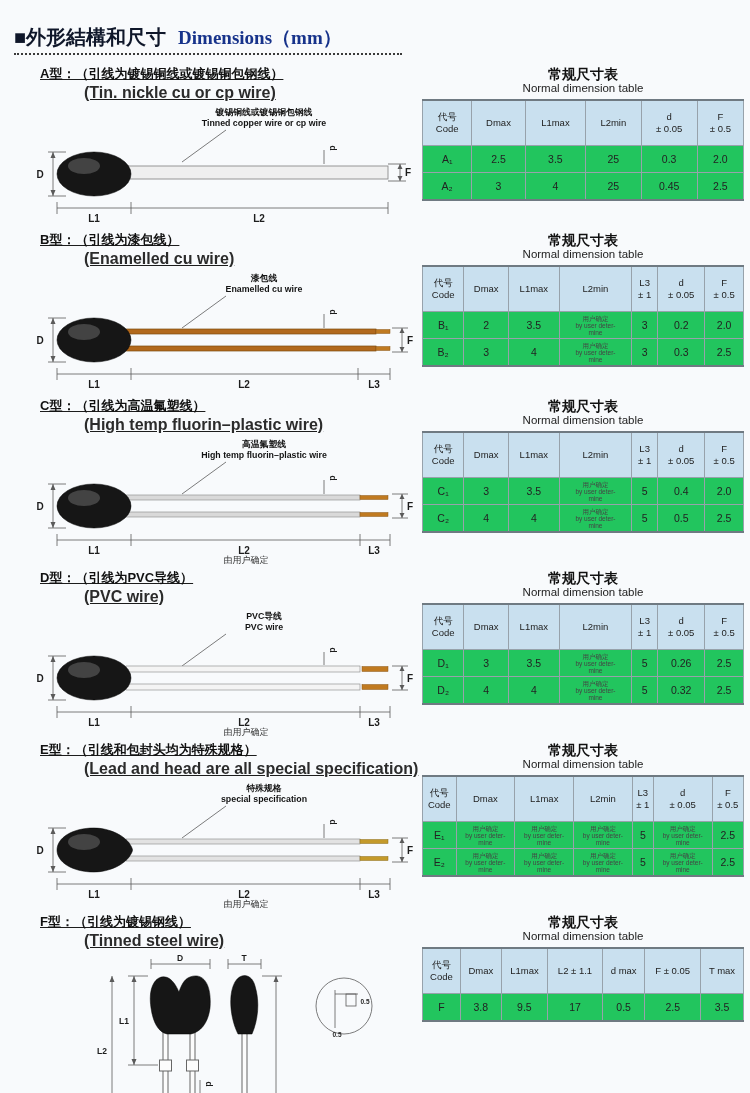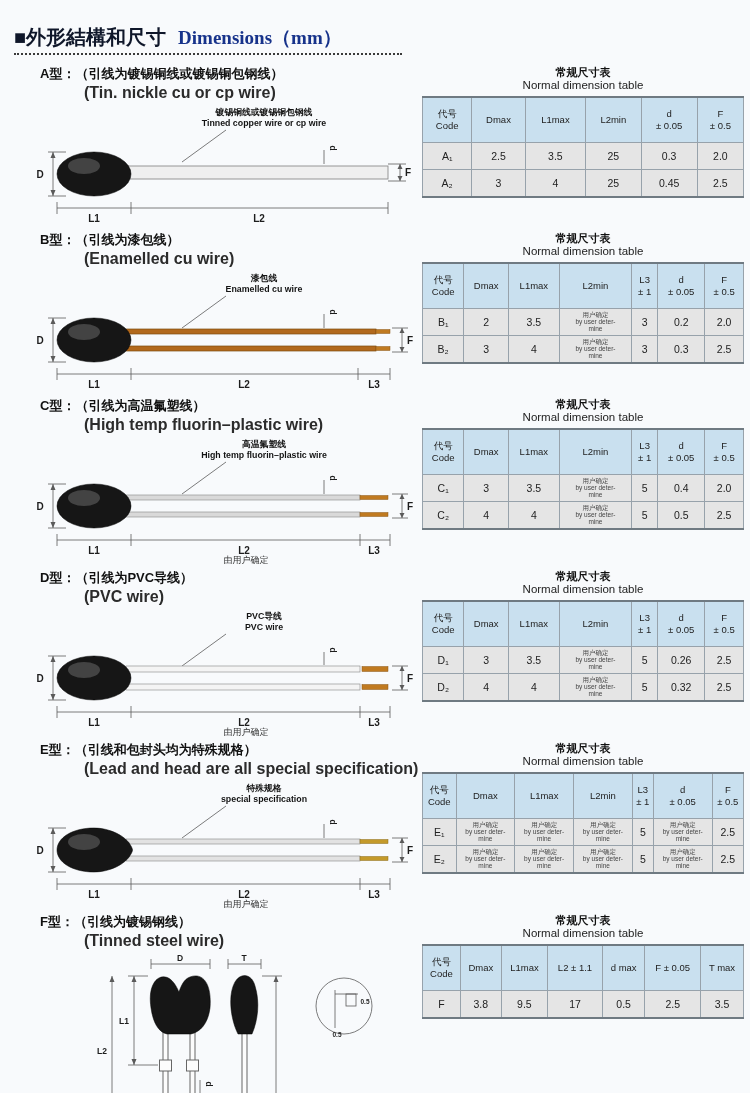--- a/index.html
+++ b/index.html
@@ -6,29 +6,29 @@
   body{
     width:750px;height:1093px;overflow:hidden;
     background:#f8fafc;color:#1c1c1c;
     font-family:"Liberation Sans", sans-serif;
   }
   .page{padding:24px 8px 0 14px;}
   .main-title{display:inline-block;border-bottom:2px dotted #3a3a3a;padding:0 60px 2px 0;margin-bottom:8px;white-space:nowrap;}
   .main-title .cn{font-size:20px;font-weight:bold;color:#0f172a;}
   .main-title .en{font-family:"Liberation Serif", serif;font-size:19px;font-weight:bold;color:#17338b;margin-left:12px;}
   .section{display:flex;margin-bottom:3px;}
-  .sec-left{width:408px;flex:0 0 408px;}
+  .sec-left{width:408px;flex:0 0 408px;text-decoration:underline;}
   .sec-right{width:322px;flex:0 0 322px;padding-top:3px;}
   .sec-heading{padding-left:26px;line-height:1.25;margin-bottom:1px;}
   .sec-heading .cn{font-weight:bold;font-size:13px;color:#111;}
   .sec-heading .en{padding-left:44px;font-size:16px;font-weight:bold;color:#2b2b2b;}
   .tbl-title{text-align:center;line-height:1.15;}
-  .tbl-title .cn{font-size:11px;font-weight:bold;color:#111;}
+  .tbl-title .cn{font-size:14px;font-weight:bold;color:#111;}
   .tbl-title .en{font-size:11.5px;color:#222;}
-  table{border-collapse:collapse;width:100%;margin-top:4px;background:#e5e5e5;
+  table{border-collapse:collapse;width:100%;margin-top:4px;background:#22c55e;
         border-top:2px solid #6f7a82;border-bottom:2px solid #6f7a82;}
   th,td{border:1px solid #97a2ab;text-align:center;vertical-align:middle;}
   th{background:#c9e0ef;font-weight:normal;font-size:9.5px;line-height:1.25;
      white-space:pre-line;height:40px;padding:2px 1px;color:#222;}
   td{font-size:10.5px;height:24px;padding:1px 2px;white-space:pre-line;color:#222;}
   td.ud{font-size:6.5px;line-height:1.1;color:#444;}
   td.code-col{font-size:10.5px;}
   svg{display:block;}
   svg text{font-family:"Liberation Sans", sans-serif;}
   .dim{stroke:#5a5a5a;stroke-width:0.8;fill:none;}

